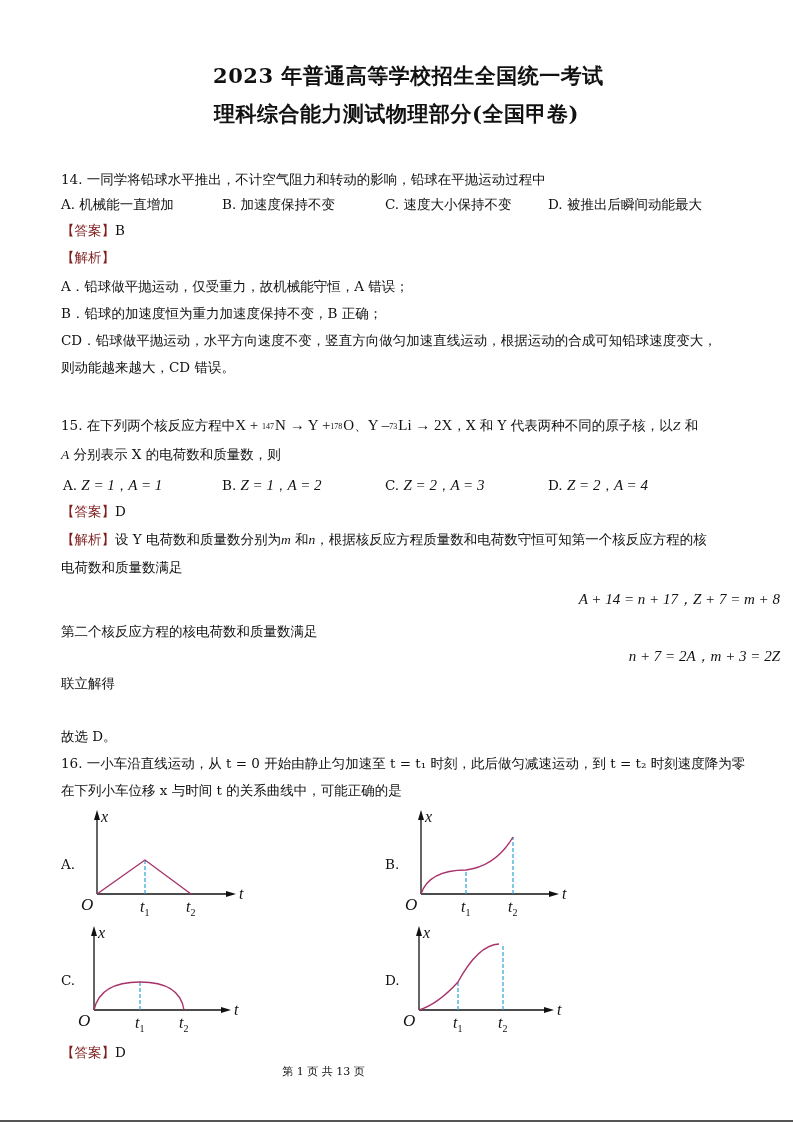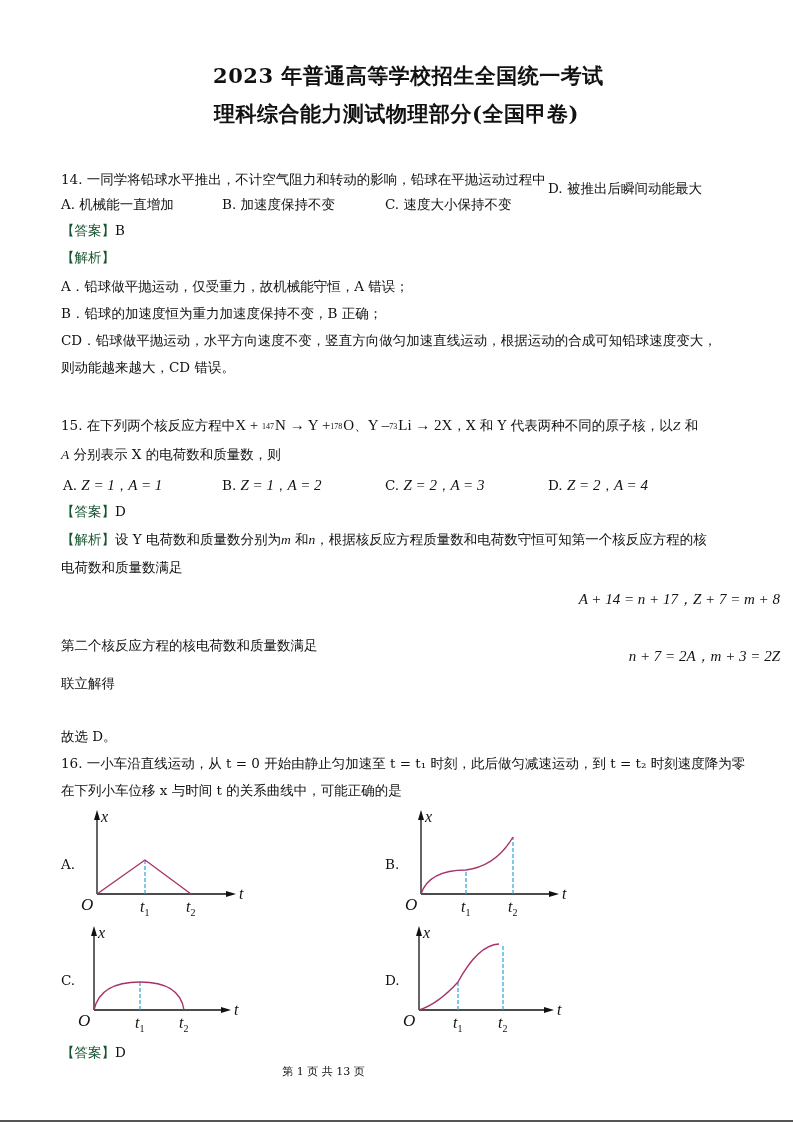--- a/index.html
+++ b/index.html
@@ -5,21 +5,21 @@
   html, body { margin: 0; padding: 0; background: #ffffff; }
   body { width: 793px; height: 1122px; position: relative; overflow: hidden;
          font-family: "DejaVu Serif", "Liberation Serif", serif; color: #111; }
   .page { position: absolute; left: 0; top: 0; width: 793px; height: 1122px; }
   .title { position: absolute; left: 0; width: 793px; text-align: center; font-weight: bold;
            font-size: 21px; letter-spacing: 0.5px; }
   .t1 { top: 62px; margin-left: 12px; }
   .t2 { top: 100px; }
   .line { position: absolute; left: 61px; font-size: 13.5px; white-space: nowrap; line-height: 18px; }
   .center { left: 0; width: 780px; text-align: right; }
-  .tag { color: #14532d; }
+  .tag { color: #7f1d1d; }
   .opt { position: absolute; font-size: 13.5px; white-space: nowrap; }
   .math { font-family: "Liberation Serif", "DejaVu Serif", serif; font-size: 15px; }
   .mi { font-style: italic; font-family: "Liberation Serif", serif; }
   .nuc { display: inline-flex; flex-direction: row; vertical-align: middle; line-height: 8px;
          font-size: 8px; text-align: right; margin-right: 1px; }
   .graph { position: absolute; }
   .glabel { position: absolute; font-size: 13.5px; }
   .footer { position: absolute; top: 1064px; left: 0; width: 647px; text-align: center; font-size: 11px; }
   .bottom-bar { position: absolute; left: 0; top: 1120px; width: 793px; height: 2px; background: #555; }
 </style>
@@ -28,21 +28,21 @@
 
 <div class="page">
 
   <div class="title t1">2023 年普通高等学校招生全国统一考试</div>
   <div class="title t2">理科综合能力测试物理部分(全国甲卷)</div>
 
   <div class="line" style="top:170px">14. 一同学将铅球水平推出，不计空气阻力和转动的影响，铅球在平抛运动过程中</div>
   <div class="opt" style="left:61px;top:196px">A. 机械能一直增加</div>
   <div class="opt" style="left:222px;top:196px">B. 加速度保持不变</div>
   <div class="opt" style="left:385px;top:196px">C. 速度大小保持不变</div>
-  <div class="opt" style="left:548px;top:180px">D. 被推出后瞬间动能最大</div>
+  <div class="opt" style="left:548px;top:196px">D. 被推出后瞬间动能最大</div>
   <div class="line" style="top:221px">
     <span class="tag">【答案】</span><span>B</span>
   </div>
   <div class="line tag" style="top:248px">【解析】</div>
   <div class="line" style="top:277px">A．铅球做平抛运动，仅受重力，故机械能守恒，A 错误；</div>
   <div class="line" style="top:331px">CD．铅球做平抛运动，水平方向速度不变，竖直方向做匀加速直线运动，根据运动的合成可知铅球速度变大，</div>
   <div class="line" style="top:304px">B．铅球的加速度恒为重力加速度保持不变，B 正确；</div>
   <div class="line" style="top:358px">则动能越来越大，CD 错误。</div>
 
   <div class="line" style="top:416px">
@@ -65,21 +65,21 @@
   <div class="opt" style="left:385px;top:477px"><span>C.</span> <span class="mi math">Z = 2</span>，<span class="mi math">A = 3</span></div>
   <div class="opt" style="left:548px;top:477px"><span>D.</span> <span class="mi math">Z = 2</span>，<span class="mi math">A = 4</span></div>
   <div class="line" style="top:502px">
     <span class="tag">【答案】</span><span>D</span>
   </div>
   <div class="line" style="top:530px">
     <span class="tag">【解析】</span><span>设 Y 电荷数和质量数分别为</span><span class="mi">m</span><span> 和</span><span class="mi">n</span><span>，根据核反应方程质量数和电荷数守恒可知第一个核反应方程的核</span>
   </div>
   <div class="line" style="top:558px">电荷数和质量数满足</div>
   <div class="line center mi math" style="top:590px">A + 14 = n + 17，Z + 7 = m + 8</div>
-  <div class="line" style="top:636px">第二个核反应方程的核电荷数和质量数满足</div>
+  <div class="line" style="top:622px">第二个核反应方程的核电荷数和质量数满足</div>
   <div class="line center mi math" style="top:647px">n + 7 = 2A，m + 3 = 2Z</div>
   <div class="line" style="top:674px">联立解得</div>
   <div class="line" style="top:727px">故选 D。</div>
 
   <div class="line" style="top:754px">16. 一小车沿直线运动，从 t = 0 开始由静止匀加速至 t = t₁ 时刻，此后做匀减速运动，到 t = t₂ 时刻速度降为零</div>
   <div class="line" style="top:781px">在下列小车位移 x 与时间 t 的关系曲线中，可能正确的是</div>
 
   <div class="glabel" style="left:61px;top:856px">A.</div>
   <div class="glabel" style="left:385px;top:856px">B.</div>
   <div class="glabel" style="left:61px;top:972px">C.</div>

